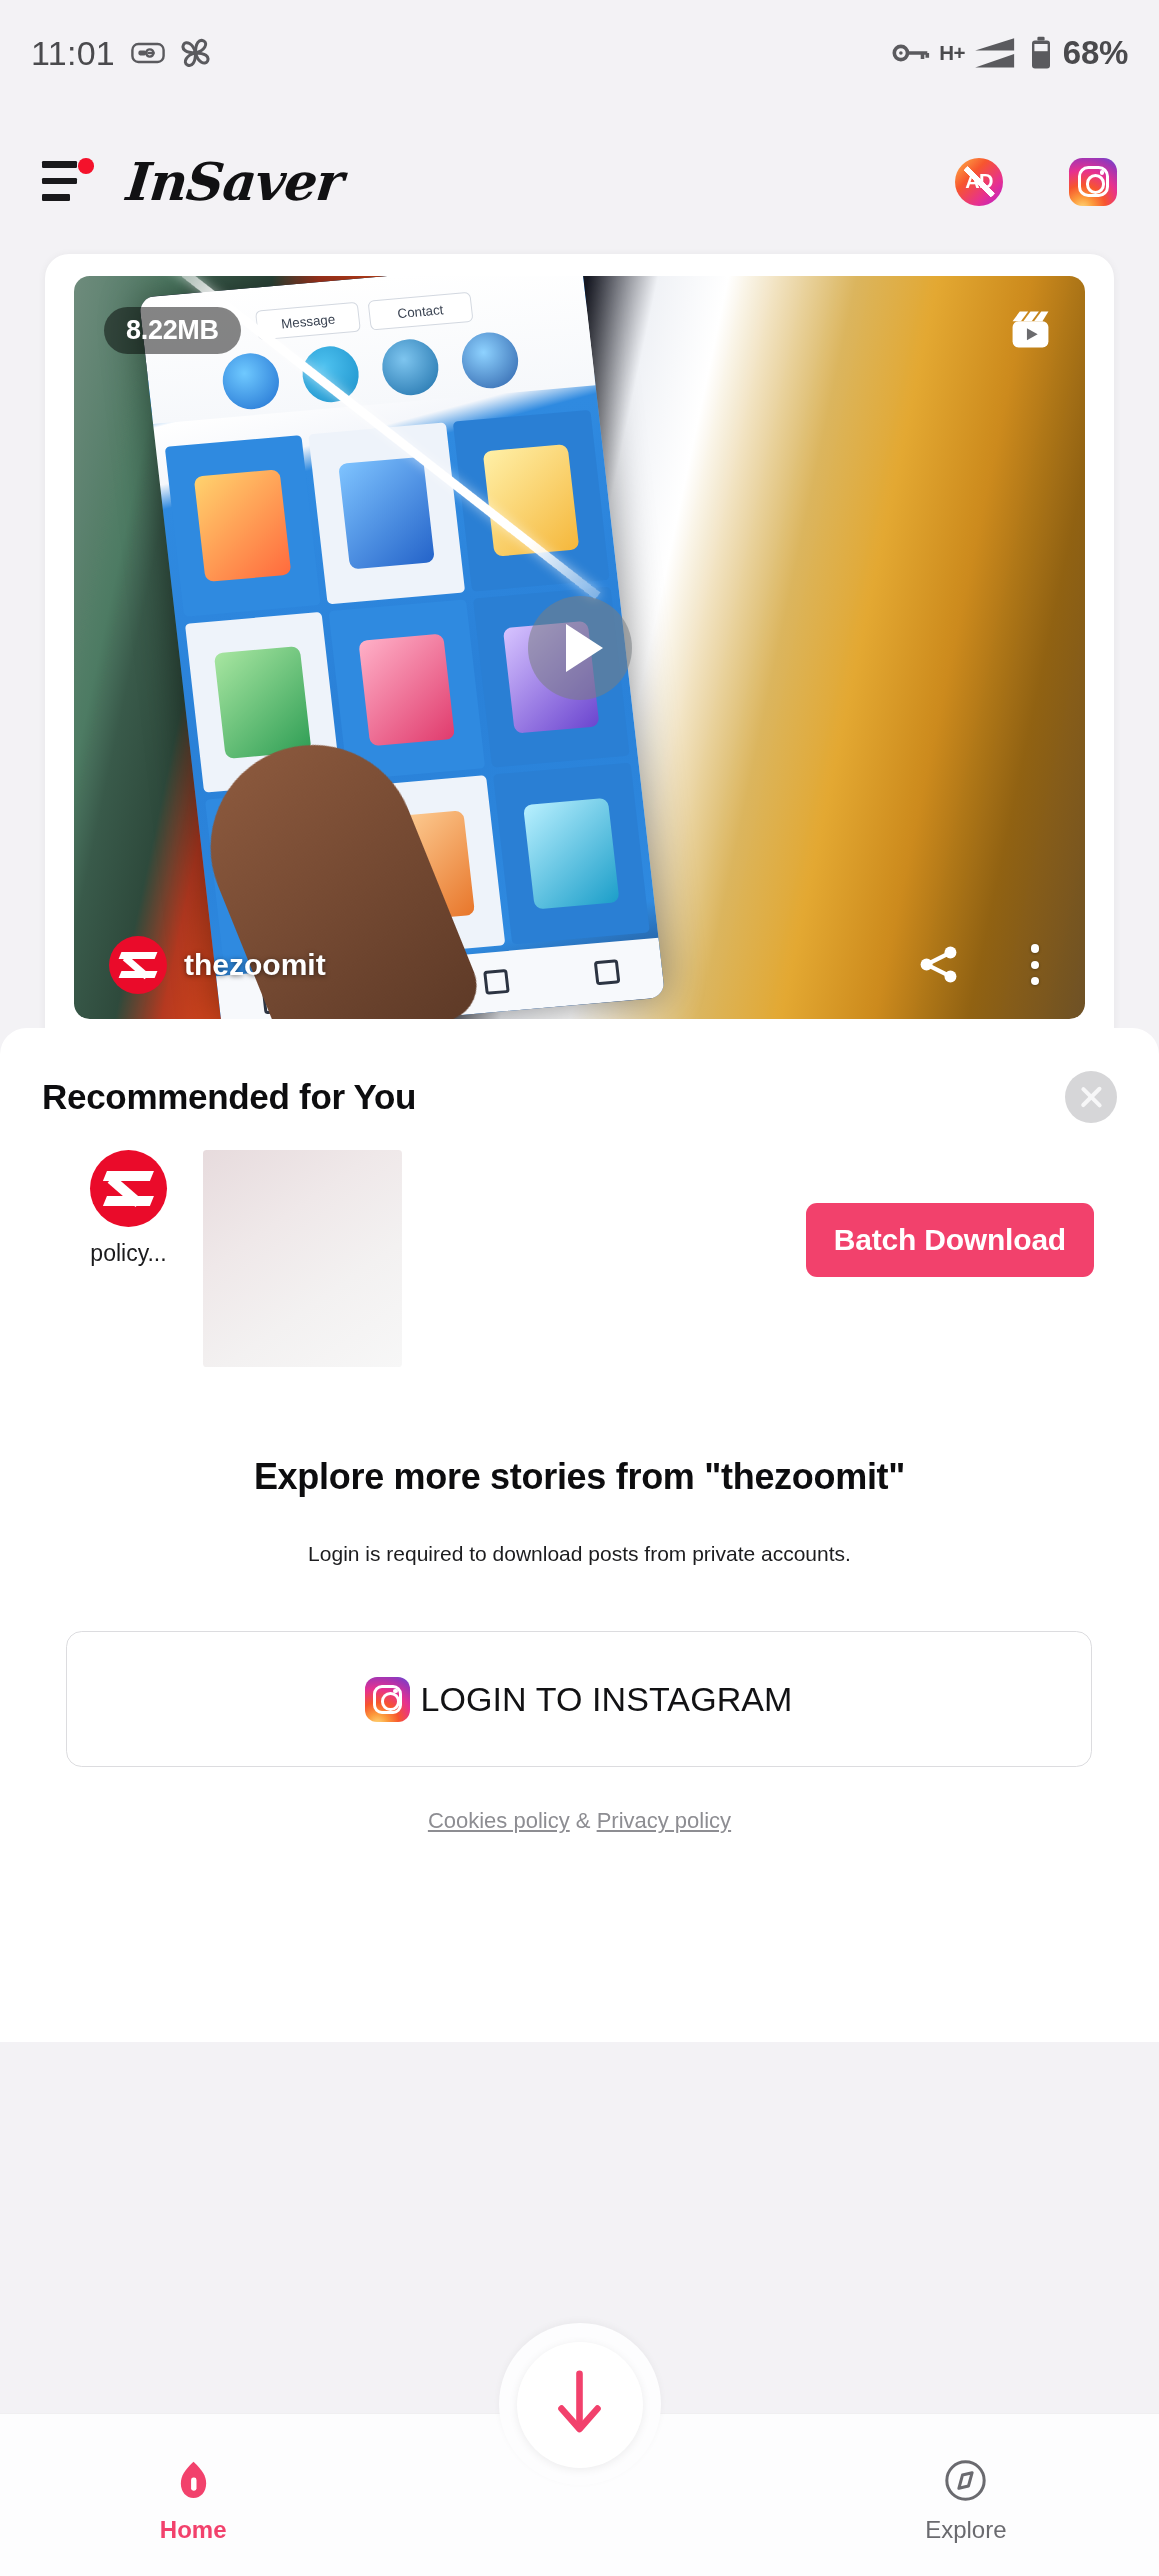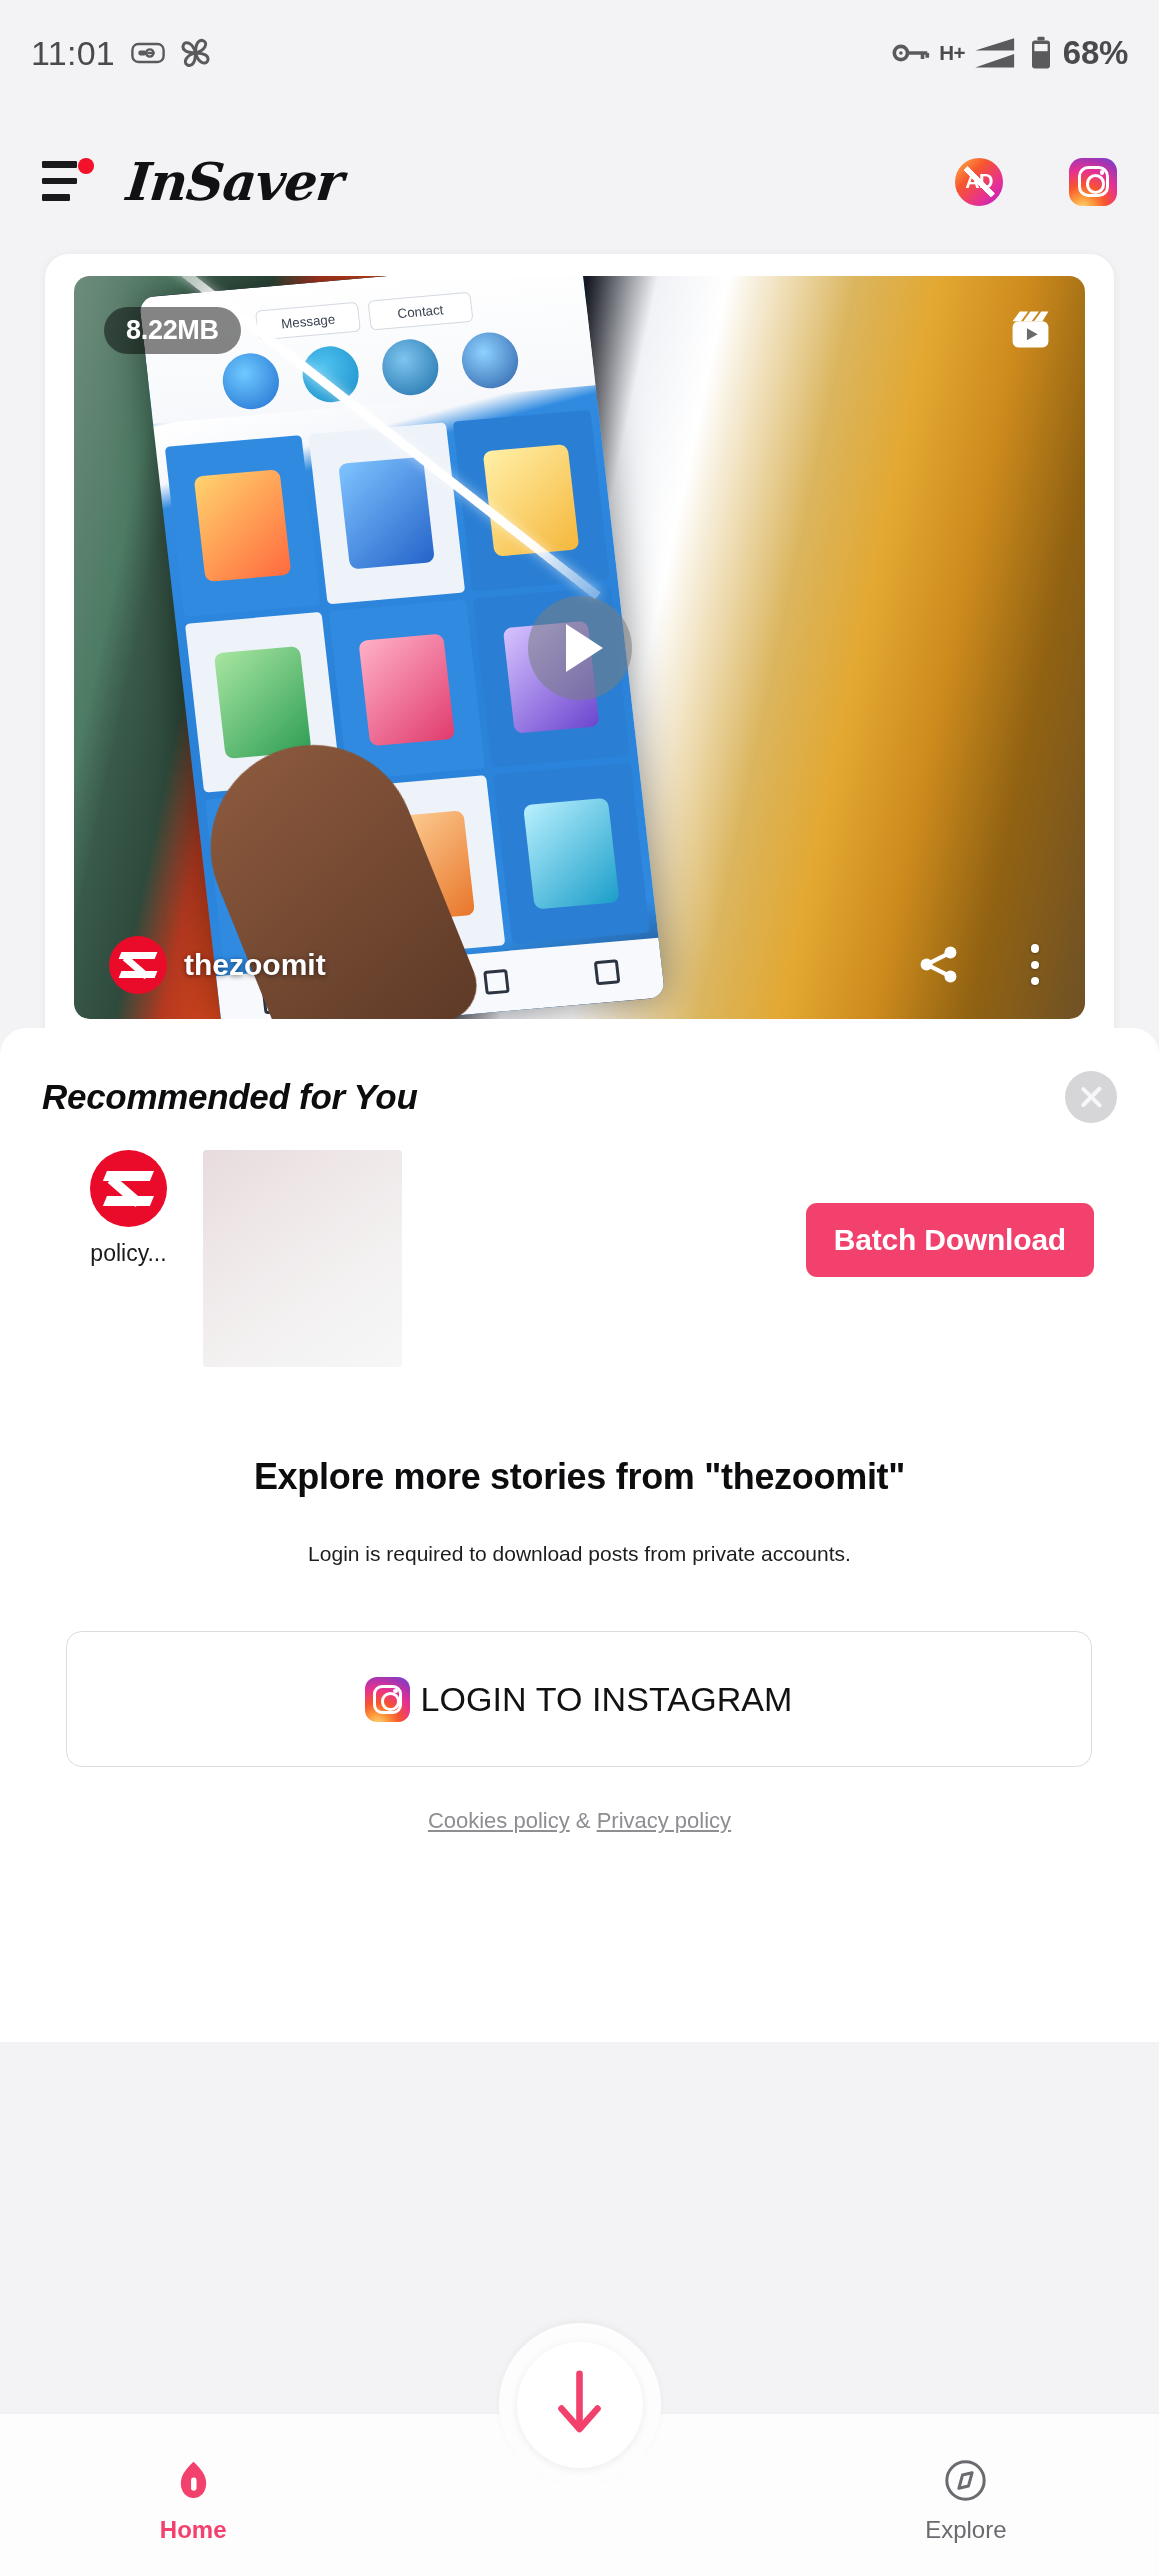--- a/index.html
+++ b/index.html
@@ -157,21 +157,21 @@
   .dots-v { display:flex; flex-direction:column; gap:7.8px; }
   .dots-v i { width:8.5px; height:8.5px; border-radius:50%; background:#fff; display:block;
               box-shadow: 0 0.6px 3px rgba(0,0,0,0.4); }
 
   
   .sheet {
     position: absolute; top: 1028px; left: 0; width: 1159px; height: 1014px;
     background: #ffffff; border-radius: 26.6px 26.6px 0 0;
   }
   .sheet-head { position: absolute; top: 43px; left: 42px; right: 42px; display: flex; align-items: center; }
-  .sheet-title { font-size: 35px; font-weight: 700; color: #0d0d0f; letter-spacing: -0.3px; font-style: italic; }
+  .sheet-title { font-size: 35px; font-weight: 700; color: #0d0d0f; letter-spacing: -0.3px; }
   .close-btn { margin-left: auto; width: 52px; height: 52px; border-radius: 50%;
                background: #d6d6d8; display:flex; align-items:center; justify-content:center; cursor:pointer; }
   .x-mark { position: relative; width: 26.6px; height: 26.6px; }
   .x-mark::before, .x-mark::after { content:""; position:absolute; top:11.5px; left:0; width:26.6px; height:4.2px;
                                      background:#f7f7f8; border-radius:2.4px; }
   .x-mark::before { transform: rotate(45deg); }
   .x-mark::after  { transform: rotate(-45deg); }
 
   .rec-row { position: absolute; top: 1150px; left: 0; width: 1159px; height: 199px;
              display: flex; align-items: flex-start; padding: 0 65px; }

